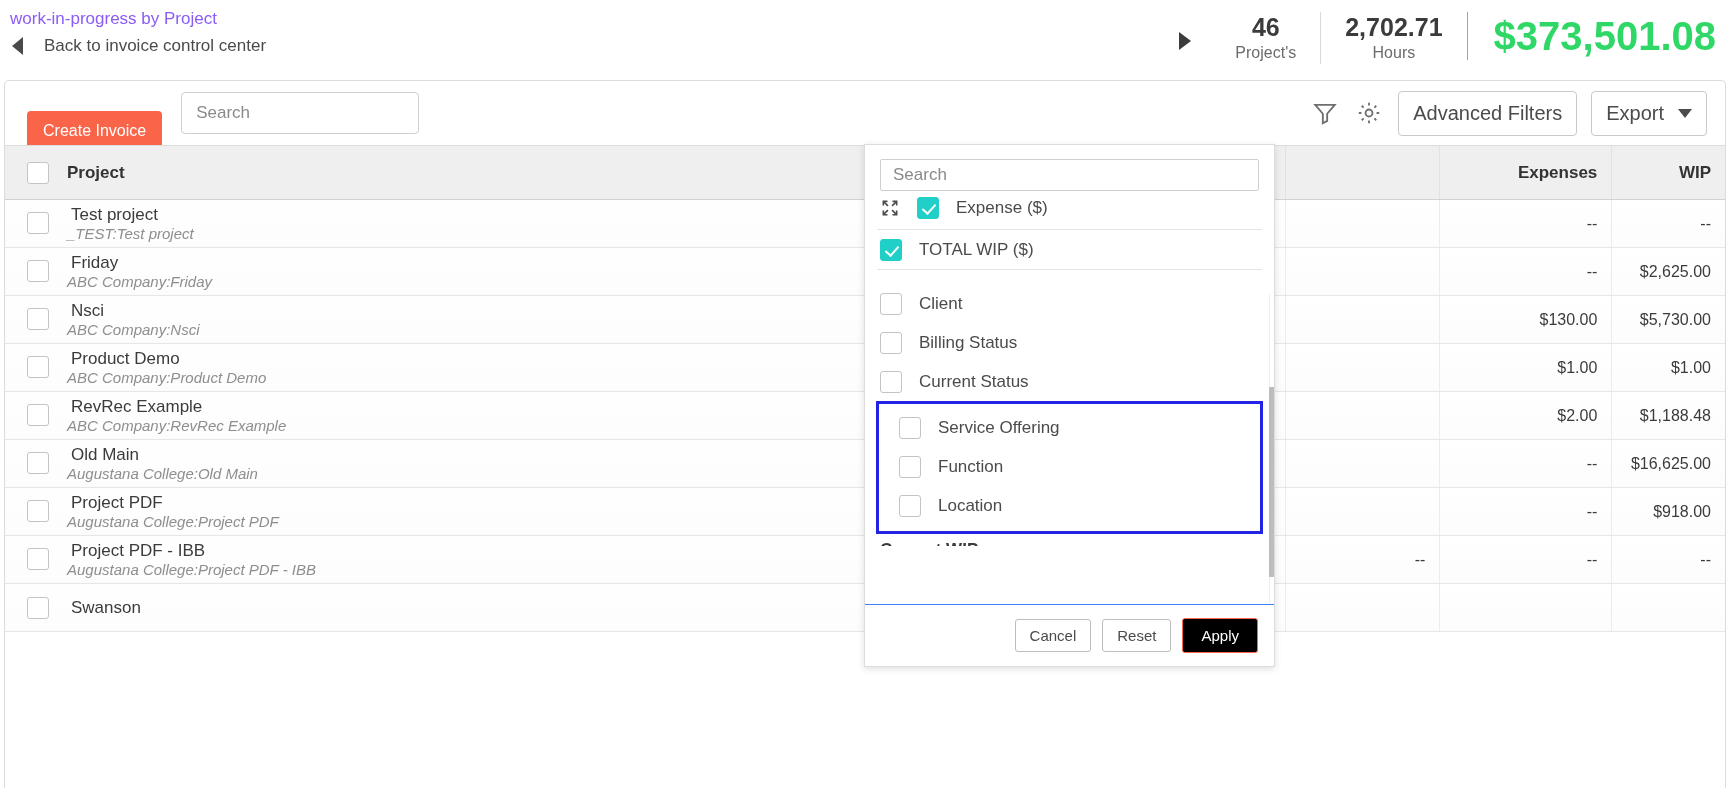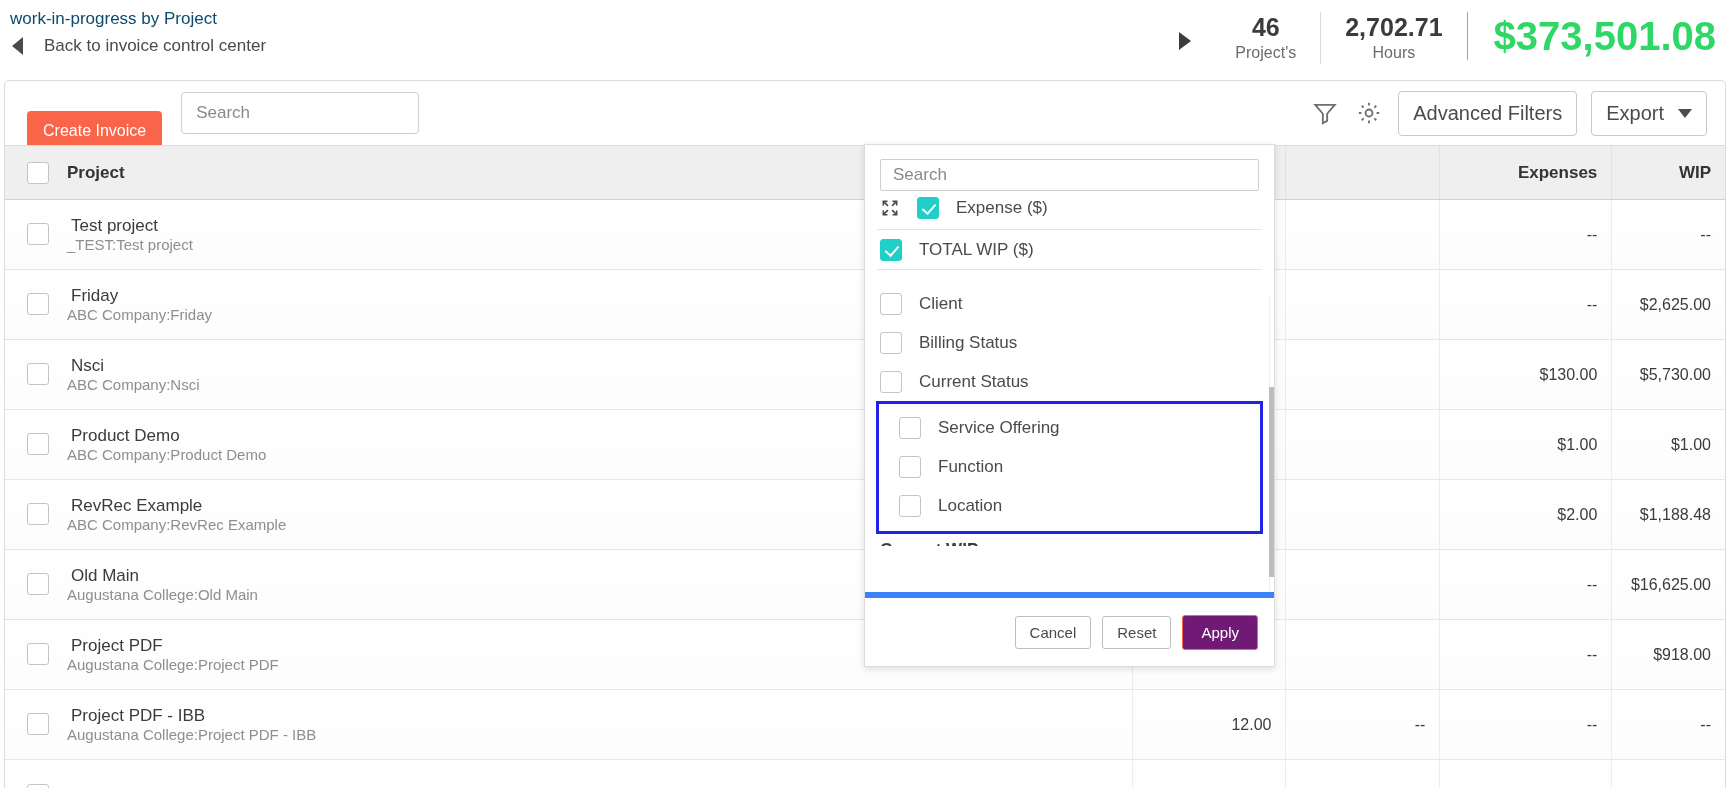--- a/index.html
+++ b/index.html
@@ -11,21 +11,21 @@
     overflow: hidden;
   }
 
   
   .page-header {
     position: relative;
     height: 80px;
     padding: 6px 0 0 10px;
   }
   .page-title {
-    color: #0c4a6e;
+    color: #8b5cf6;
     font-size: 17px;
     line-height: 22px;
     font-weight: 400;
     margin: 2px 0 2px 0;
   }
   .back-row {
     display: flex;
     align-items: center;
     gap: 21px;
     margin-top: 6px;
@@ -177,21 +177,21 @@
     vertical-align: middle;
   }
   table.grid th.col-project {
     text-align: left;
     border-left: none;
     padding-left: 22px;
   }
   table.grid td {
     border-bottom: 1px solid #e6e6e6;
     border-left: 1px solid #ececec;
-    height: 70px;
+    height: 48px;
     padding: 0 14px;
     font-size: 16px;
     color: #3b3b3b;
     text-align: right;
     vertical-align: middle;
     background: linear-gradient(180deg,#ffffff 0%,#fcfcfc 100%);
   }
   table.grid td.col-project {
     text-align: left;
     border-left: none;
@@ -222,21 +222,21 @@
     transform: rotate(42deg);
   }
   .hdr-project-cell {
     display: flex; align-items: center; gap: 18px;
   }
   .row-project-cell {
     display: flex; align-items: center; gap: 18px;
   }
   .proj-names { line-height: 1.18; padding-top: 1px; }
   .proj-name { font-size: 17px; color: #3b3b3b; padding-left: 4px; }
-  .proj-sub { font-size: 15px; color: #8e8e8e; margin-top: 0; }
+  .proj-sub { font-size: 15px; color: #8e8e8e; margin-top: 0; font-style: italic; }
   .money-link { color: #2aa8e8; }
   .dash { color: #2aa8e8; }
 
   
   .col-dropdown {
     position: absolute;
     left: 859px;
     top: 63px;
     width: 411px;
     height: 523px;
@@ -287,41 +287,41 @@
   .dd-highlight .dd-item { padding-left: 4px; }
   .dd-partial {
     font-size: 17px;
     font-weight: bold;
     color: #3b3b3b;
     padding: 6px 15px 0 15px;
     height: 12px;
     overflow: hidden;
   }
   .dd-footer {
-    border-top: 6px solid #3b82f6;
-    height: 74px;
+    border-top: 1px solid #3b82f6;
+    height: 62px;
     display: flex;
     align-items: center;
     justify-content: flex-end;
     gap: 11px;
     padding: 0 16px;
     background: #fff;
   }
   .dd-btn {
     border: 1px solid #bdbdbd;
     background: #fff;
     border-radius: 3px;
     font-size: 15px;
     color: #4b4b4b;
     padding: 7px 14px;
     cursor: pointer;
     font-family: inherit;
   }
   .dd-btn.apply {
-    background: #701a75;
+    background: #000000;
     border-color: #fa6449;
     color: #fff;
     padding: 8px 18px;
   }
   .dd-scrollbar-track {
     position: absolute;
     left: 404px;
     top: 107px;
     width: 9px;
     height: 330px;

